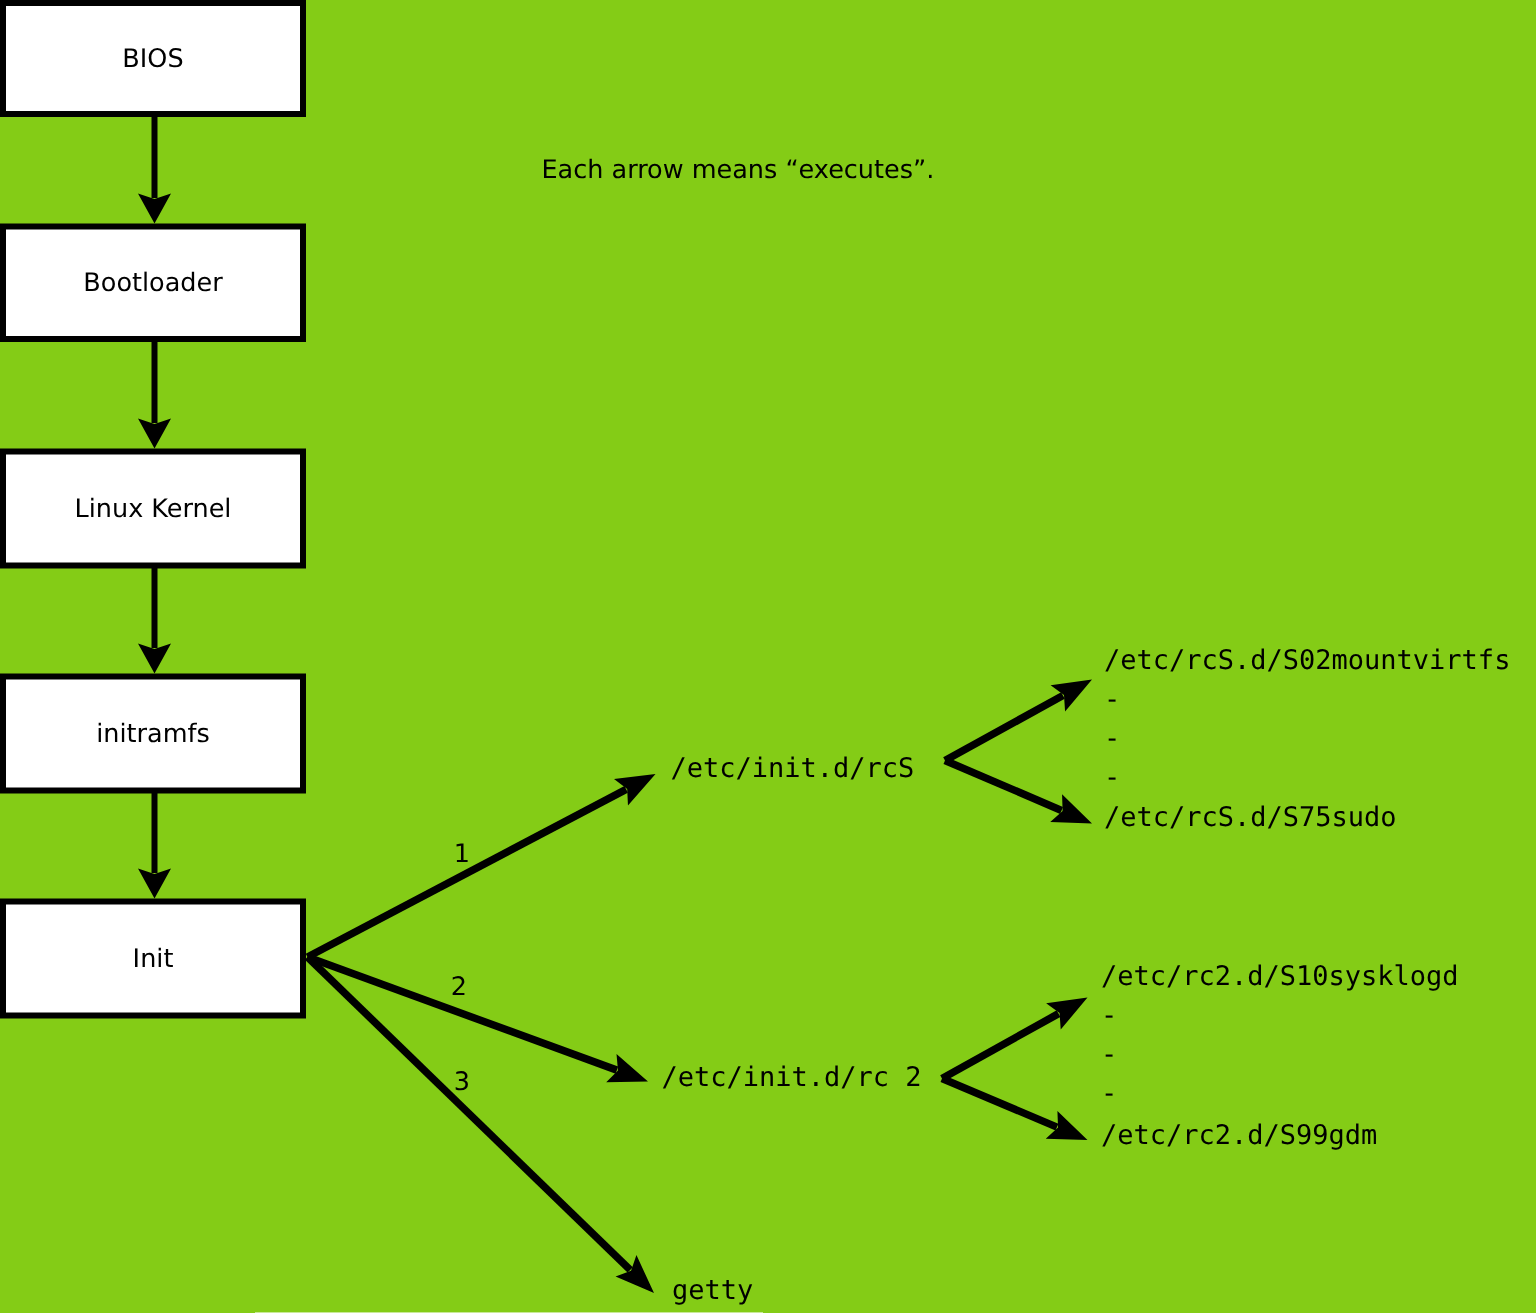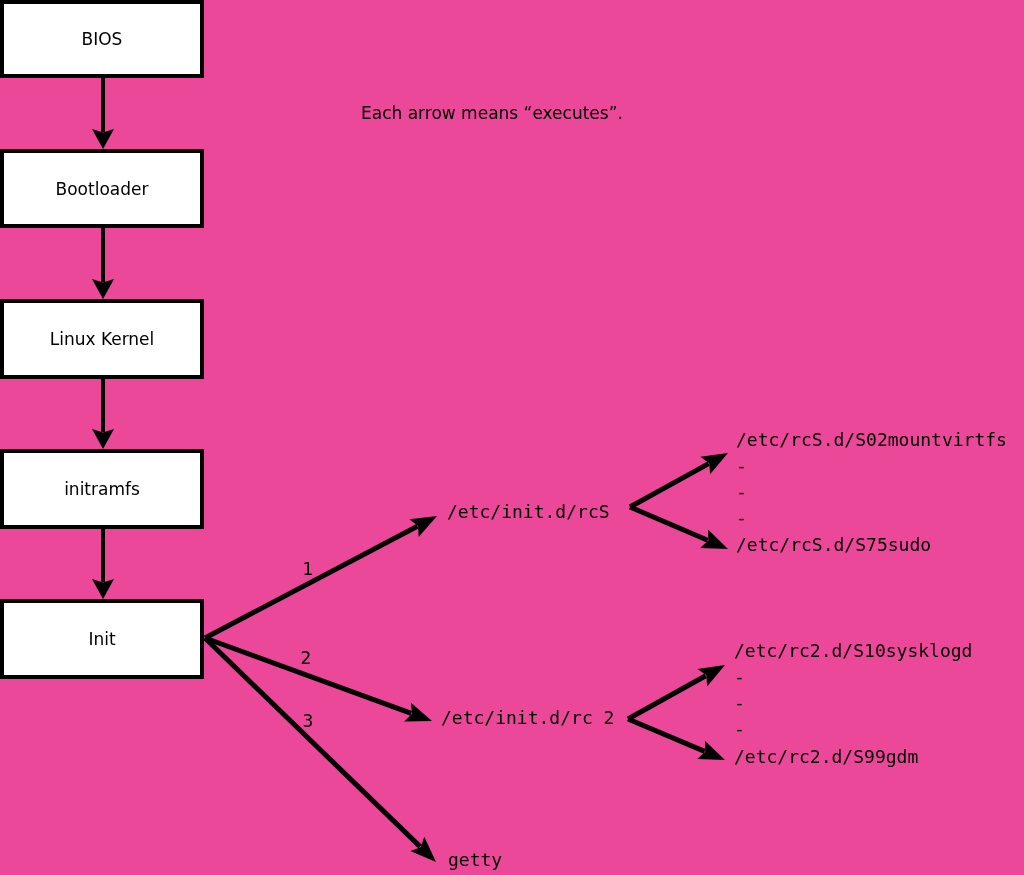--- a/index.html
+++ b/index.html
@@ -11,21 +11,21 @@
   body {
     width: 1024px;
     height: 875px;
     font-family: "Liberation Sans", sans-serif;
     overflow: hidden;
   }
   #diagram-root {
     position: relative;
     width: 1024px;
     height: 875px;
-    background: #ec4899;
+    background: #84cc16;
   }
   svg#boot-diagram {
     display: block;
     width: 1024px;
     height: 875px;
   }
   .box-rect {
     fill: #ffffff;
     stroke: #000000;
     stroke-width: 4;

